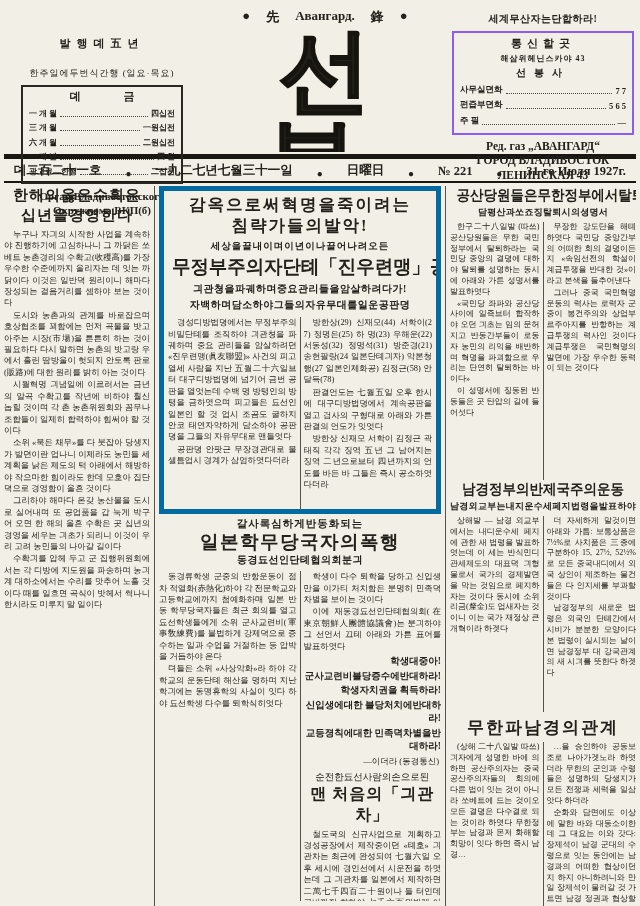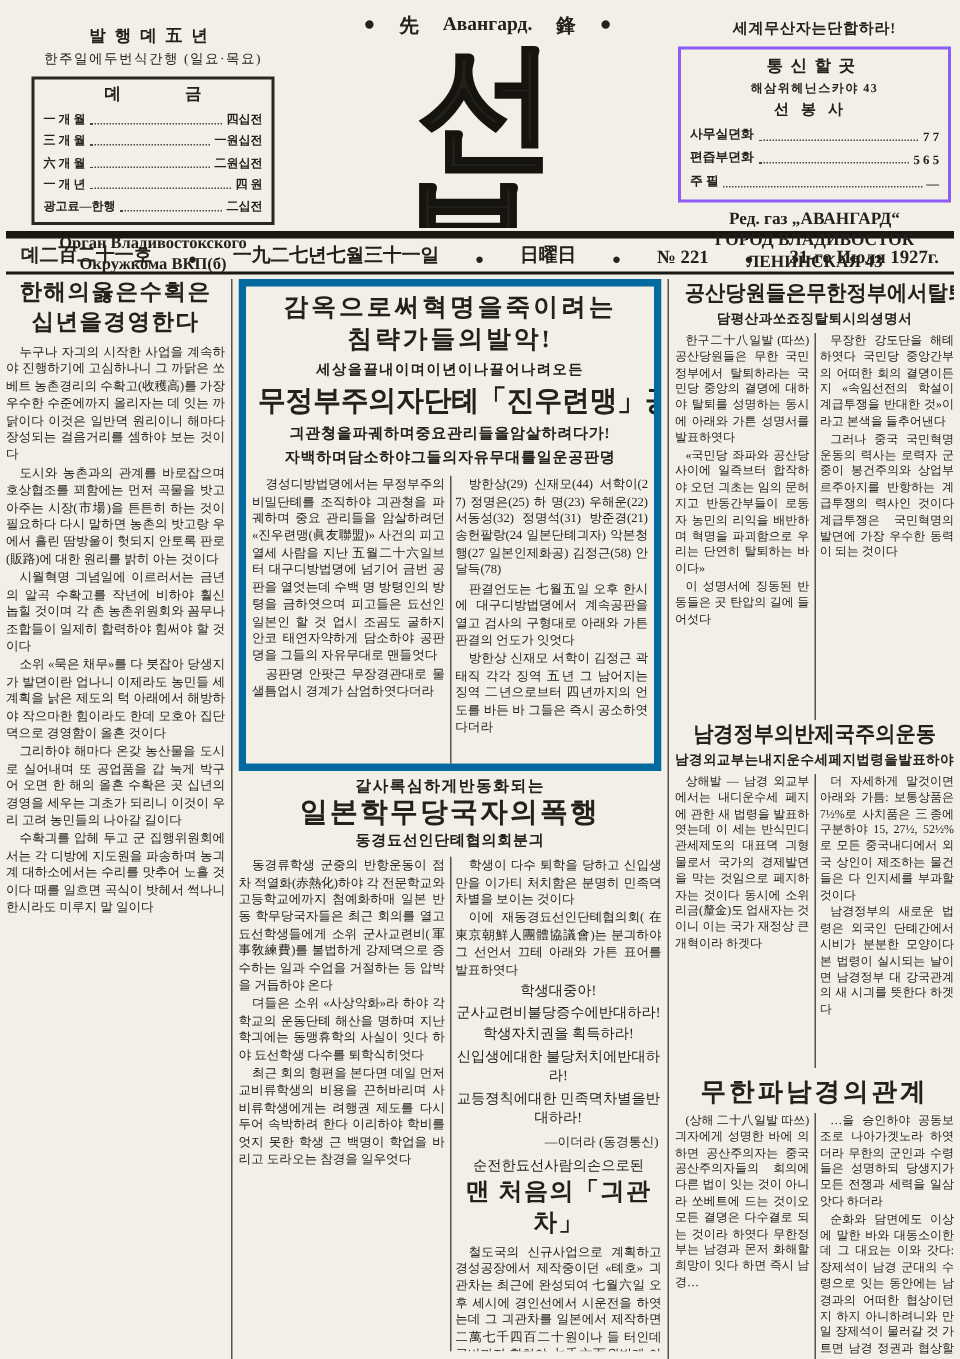--- a/index.html
+++ b/index.html
@@ -6,22 +6,22 @@
   html,body { background:#a8a499; }
   .page {
     width:640px; height:906px; margin:0 auto;
     background:#f2efe6; color:#23211c;
     font-family:"Liberation Serif", serif;
     padding:4px; overflow:hidden; position:relative;
   }
   
   .masthead { display:flex; height:148px; }
   .m-left { width:196px; text-align:center; padding-top:12px; }
-  .m-l1 { font-size:11px; font-weight:bold; letter-spacing:6px; }
-  .m-l2 { font-size:9px; letter-spacing:1px; margin-top:2px; }
+  .m-l1 { font-size:11px; font-weight:bold; letter-spacing:6px;margin-top:20px; }
+  .m-l2 { font-size:9px; letter-spacing:1px; margin-top:16px; }
   .price-box { border:2px solid #2a2722; width:162px; margin:5px auto 5px; padding:2px 6px 5px; }
   .price-title { font-size:11px; font-weight:bold; word-spacing:40px; }
   .price-row { display:flex; align-items:flex-end; font-size:8px; margin-top:3.5px; font-weight:bold; }
   .price-row .lbl, .price-row .val { white-space:nowrap; }
   .leader { flex:1; border-bottom:1px dotted #4a463c; margin:0 3px 2px; }
   .organ { font-size:11px; font-weight:bold; line-height:1.3; }
   .m-center { flex:1; text-align:center; overflow:hidden; }
   .m-top { font-size:13px; font-weight:bold; display:flex; justify-content:center; gap:16px; margin-top:4px; }
   .title-big {
     font-size:92px; font-weight:bold; line-height:0.98;
@@ -56,21 +56,21 @@
   .rb-sub { font-size:10px; font-weight:bold; text-align:center; letter-spacing:0.5px; margin-top:2px; }
   .rb-body { display:flex; margin-top:5px; height:206px; overflow:hidden; }
   .rb-col { flex:1; overflow:hidden; }
   .mid-heads { text-align:center; margin:2px 0 4px; }
   .kicker { font-size:10.5px; font-weight:bold; letter-spacing:1px; }
   .head-lg { font-size:18.5px; font-weight:bold; letter-spacing:1.5px; line-height:1.2; }
   .subhead { font-size:10px; font-weight:bold; letter-spacing:0.5px; }
   .mid-body { display:flex; height:330px; overflow:hidden; }
   .mid-colL, .mid-colR { flex:1; overflow:hidden; }
   .slogans { margin:3px 0 2px; }
-  .slogans p { font-size:9.5px; font-weight:normal; line-height:13.5px; text-align:center; text-indent:0; word-break:break-all; margin-bottom:1px; }
+  .slogans p { font-size:9.5px; font-weight:bold; line-height:13.5px; text-align:right; text-indent:0; word-break:break-all; margin-bottom:1px; }
   .credit { font-size:8.5px; text-align:right; margin:1px 2px 3px 0; }
   .loco-kicker { font-size:9.5px; font-weight:normal; text-align:center; margin-top:2px; }
   .loco-head { font-size:16px; font-weight:bold; text-align:center; letter-spacing:1px; margin-bottom:3px; }
   .right { width:186px; overflow:hidden; }
   .r-head { font-size:14.5px; font-weight:bold; text-align:center; white-space:nowrap; transform:scaleX(0.93); transform-origin:center; }
   .r-sub { font-size:9px; font-weight:bold; text-align:center; letter-spacing:0.3px; margin:1px 0 3px; }
   .r-body { display:flex; overflow:hidden; }
   .r-col { flex:1; overflow:hidden; }
   .right .body-text p { font-size:8px; line-height:10.8px; text-indent:7px; }
   .h-withdraw { height:258px; }
@@ -221,21 +221,20 @@
       <div class="mid-heads">
         <div class="kicker">갈사록심하게반동화되는</div>
         <div class="head-lg">일본학무당국자의폭행</div>
         <div class="subhead">동경됴선인단톄협의회분긔</div>
       </div>
 
       <div class="mid-body">
         <div class="mid-colL body-text">
             <p>동경류학생 군중의 반항운동이 점차 적열화(赤熱化)하야 각 전문학교와 고등학교에까지 첨예화하매 일본 반동 학무당국자들은 최근 회의를 열고 됴선학생들에게 소위 군사교련비(軍事敎練費)를 불법하게 강제뎍으로 증수하는 일과 수업을 거절하는 등 압박을 거듭하야 온다</p>
             <p>뎌들은 소위 «사상악화»라 하야 각 학교의 운동단톄 해산을 명하며 지난 학긔에는 동맹휴학의 사실이 잇다 하야 됴선학생 다수를 퇴학식히엇다</p>
-            <p>최근 회의 형편을 본다면 데일 먼저 교비류학생의 비용을 끈허바리며 사비류학생에게는 려행권 제도를 다시 두어 속박하려 한다 이리하야 학비를 엇지 못한 학생 근 백명이 학업을 바리고 도라오는 참경을 일우엇다</p>
           </div>
         <div class="vrule-i"></div>
         <div class="mid-colR">
           <div class="body-text">
               <p>학생이 다수 퇴학을 당하고 신입생만을 이가티 처치함은 분명히 민족뎍 차별을 보이는 것이다</p>
               <p>이에 재동경됴선인단톄협의회(在東京朝鮮人團體協議會)는 분긔하야 그 선언서 끄테 아래와 가튼 표어를 발표하엿다</p>
             </div>
           <div class="slogans">
               <p>학생대중아!</p>
               <p>군사교련비불당증수에반대하라!</p>

